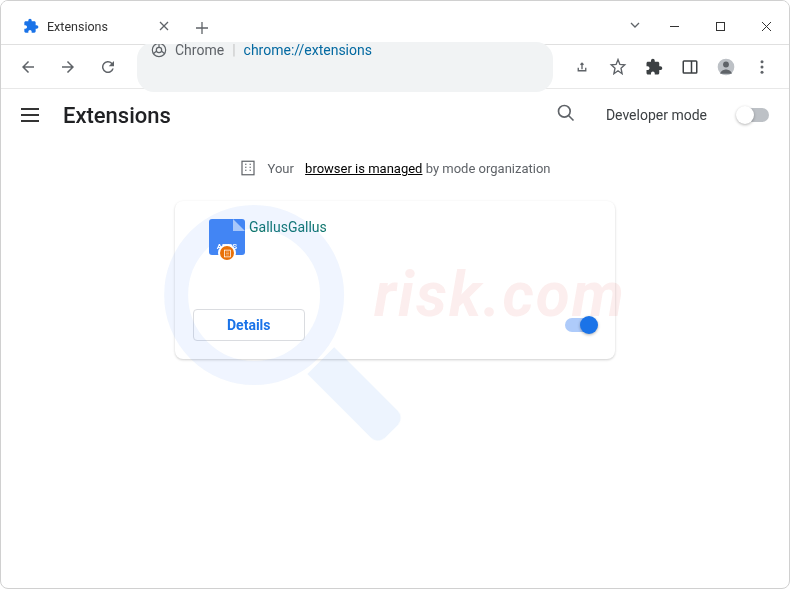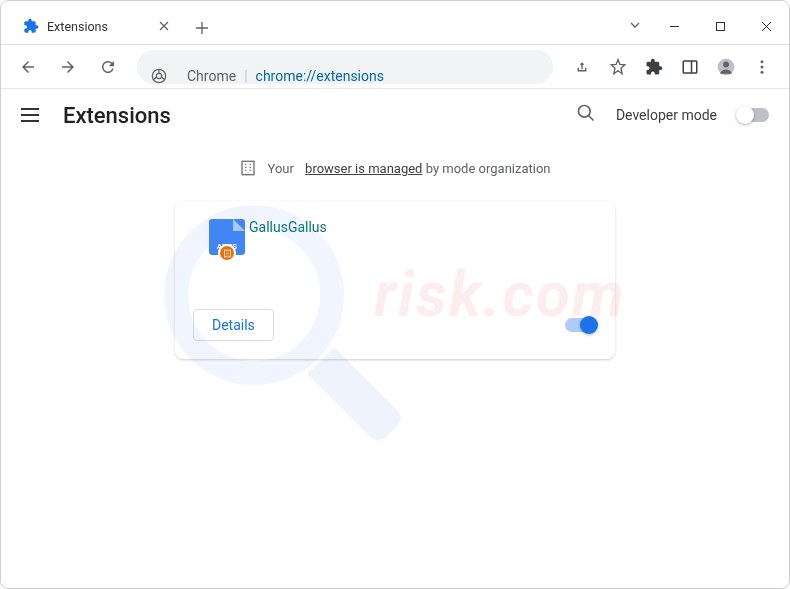--- a/index.html
+++ b/index.html
@@ -11,53 +11,53 @@
 .tab-icon svg { width: 16px; height: 16px; }
 .tab-title { font-size: 12.5px; color: #333; margin-right: 40px; }
 .tab-close { width: 16px; height: 16px; display: flex; align-items: center; justify-content: center; color: #555; border-radius: 50%; }
 .new-tab { width: 28px; height: 28px; display: flex; align-items: center; justify-content: center; margin-left: 6px; margin-bottom: 2px; border-radius: 50%; color: #555; }
 .window-controls { margin-left: auto; display: flex; height: 36px; align-items: center; }
 .wc-btn { width: 46px; height: 32px; display: flex; align-items: center; justify-content: center; color: #333; }
 .wc-chevron { margin-right: 10px; color: #555; font-size: 13px; }
 
 .toolbar { height: 44px; display: flex; align-items: center; padding: 0 10px; gap: 6px; border-bottom: 1px solid #e8e8e8; }
 .nav-btn { width: 34px; height: 34px; display: flex; align-items: center; justify-content: center; color: #555; border-radius: 50%; }
-.omnibox { flex: 1; height: 34px; background: #f1f3f4; border-radius: 17px; display: flex; align-items: flex-end; padding: 0 14px; gap: 20px; margin: 0 6px; }
+.omnibox { flex: 1; height: 50px; background: #f1f3f4; border-radius: 17px; display: flex; align-items: flex-start; padding: 0 14px; gap: 8px; margin: 0 6px; }
 .omni-icon { width: 16px; height: 16px; color: #5f6368; display: flex; align-items: center; justify-content: center; }
 .omni-text { font-size: 14px; color: #202124; display: flex; align-items: center; }
 .omni-prefix { color: #5f6368; }
 .omni-sep { color: #c5c5c5; margin: 0 8px; }
 .omni-path { color: #0369a1; }
 .toolbar-right { display: flex; align-items: center; gap: 2px; }
 .tb-btn { width: 34px; height: 34px; display: flex; align-items: center; justify-content: center; color: #5f6368; border-radius: 50%; }
 
 .page-header { height: 52px; display: flex; align-items: center; padding: 0 20px; gap: 18px; }
 .burger { width: 24px; height: 24px; display: flex; flex-direction: column; justify-content: center; gap: 4px; }
 .burger span { height: 2px; background: #333; width: 18px; }
 .page-title { font-size: 22px; font-weight: 500; color: #202124; }
-.header-right { margin-left: auto; display: flex; align-items: center; gap: 20px; }
+.header-right { margin-left: auto; display: flex; align-items: center; gap: 30px; }
 .search-icon { color: #5f6368; }
 .dev-label { font-size: 14px; color: #3c4043; }
 .dev-toggle { width: 32px; height: 14px; background: #bdc1c6; border-radius: 8px; position: relative; }
 .dev-toggle::after { content: ""; position: absolute; width: 18px; height: 18px; background: #fff; border-radius: 50%; top: -2px; left: -1px; box-shadow: 0 1px 3px rgba(0,0,0,0.3); }
 
 .content { padding: 0 20px; display: flex; flex-direction: column; align-items: center; }
 .managed-row { display: flex; align-items: center; gap: 10px; margin: 18px 0 24px; color: #5f6368; font-size: 13px; }
-.managed-row a { color: #404040; text-decoration: underline; padding-left: 8px; }
+.managed-row a { color: #000000; text-decoration: underline; padding-left: 8px; }
 .building-icon { width: 18px; height: 18px; color: #5f6368; }
 
 .card { width: 440px; background: #fff; border-radius: 8px; box-shadow: 0 1px 3px rgba(0,0,0,0.12), 0 1px 2px rgba(0,0,0,0.08); padding: 18px; }
 .card-top { display: flex; gap: 16px; min-height: 90px; }
 .ext-icon { width: 40px; height: 40px; position: relative; padding-left: 16px; }
 .ext-icon-main { width: 36px; height: 36px; background: #4285f4; border-radius: 3px; display: flex; align-items: flex-end; justify-content: center; color: #fff; font-size: 8px; font-weight: 600; padding-bottom: 4px; position: relative; }
 .ext-icon-main::before { content: ""; position: absolute; top: 0; right: 0; width: 12px; height: 12px; background: #a8c7fa; clip-path: polygon(0 0, 100% 100%, 0 100%); }
 .ext-badge { position: absolute; bottom: -3px; right: -3px; width: 18px; height: 18px; background: #e8710a; border-radius: 50%; border: 2px solid #fff; display: flex; align-items: center; justify-content: center; }
 .ext-name { font-size: 14px; color: #0f766e; }
 .card-bottom { display: flex; align-items: center; justify-content: space-between; }
-.details-btn { padding: 7px 18px; border: 1px solid #dadce0; border-radius: 4px; color: #1a73e8; font-size: 14px; background: #fff; font-weight: 400; }
+.details-btn { padding: 7px 33px; border: 1px solid #dadce0; border-radius: 4px; color: #1a73e8; font-size: 14px; background: #fff; font-weight: 700; }
 .card-toggle { width: 32px; height: 14px; background: #aecbfa; border-radius: 8px; position: relative; }
 .card-toggle::after { content: ""; position: absolute; width: 18px; height: 18px; background: #1a73e8; border-radius: 50%; top: -2px; right: -1px; box-shadow: 0 1px 3px rgba(0,0,0,0.3); }
 
 .watermark { position: absolute; top: 50%; left: 50%; transform: translate(-50%, -50%); display: flex; align-items: center; gap: 30px; opacity: 0.08; pointer-events: none; }
 .wm-mag { width: 180px; height: 180px; border: 24px solid #4285f4; border-radius: 50%; position: relative; }
 .wm-mag::after { content: ""; position: absolute; width: 38px; height: 100px; background: #1a73e8; bottom: -85px; right: -55px; transform: rotate(-45deg); border-radius: 0 0 10px 10px; }
 .wm-text { font-size: 62px; font-weight: 700; font-style: italic; color: #d93025; letter-spacing: 2px; }
 </style>
 </head>
 <body>

